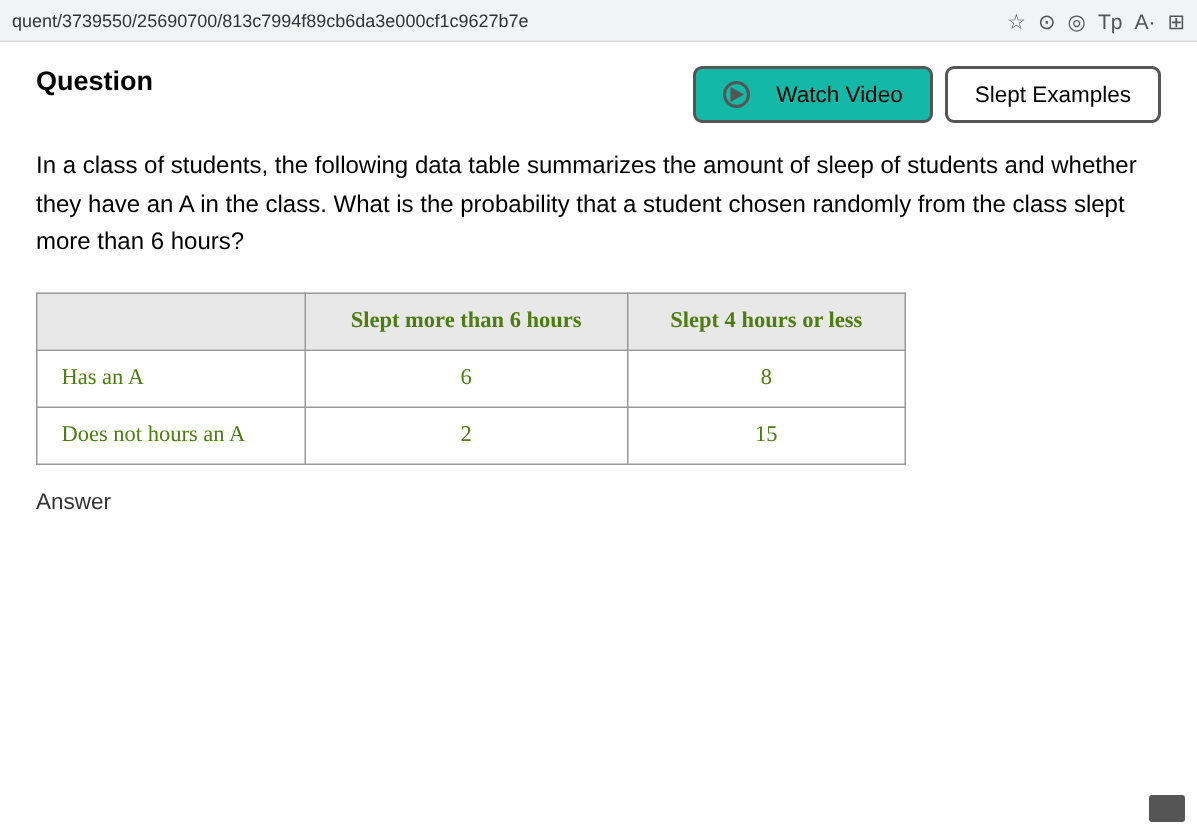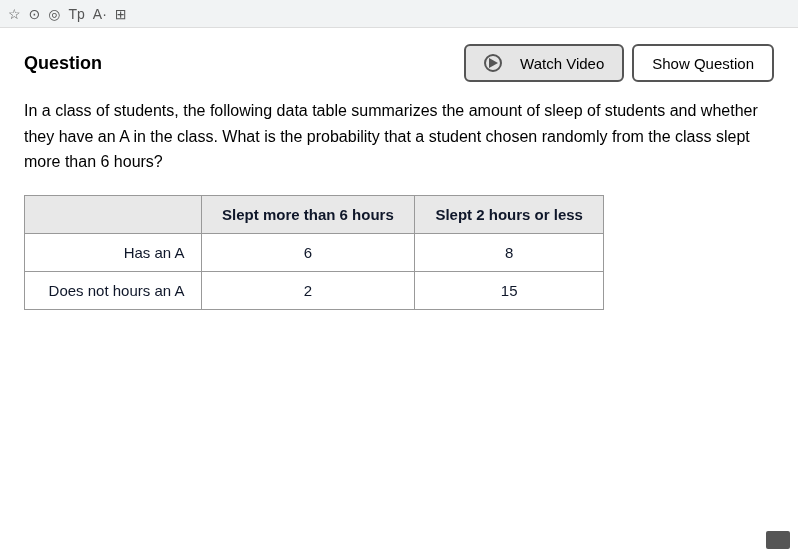--- a/index.html
+++ b/index.html
@@ -48,21 +48,20 @@
     .top-icons span {
       cursor: pointer;
     }
 
     .page-content {
       padding: 16px 24px;
     }
 
     .header-row {
       display: flex;
-      align-items: center;
       justify-content: space-between;
       margin-bottom: 16px;
     }
 
     .question-label {
       font-size: 18px;
       font-weight: bold;
       color: #000;
     }
 
@@ -72,21 +71,21 @@
     }
 
     .btn-watch-video {
       display: flex;
       align-items: center;
       gap: 18px;
       border: 2px solid #555;
       border-radius: 6px;
       padding: 8px 18px;
       font-size: 15px;
-      background: #e5e5e5;
+      background: #14b8a6;
       cursor: pointer;
       color: #000;
       font-weight: 500;
     }
 
     .btn-watch-video .play-icon {
       width: 18px;
       height: 18px;
       border: 2px solid #555;
       border-radius: 50%;
@@ -127,35 +126,36 @@
       width: 580px;
       margin-left: 0;
     }
 
     .data-table th,
     .data-table td {
       border: 1px solid #999;
       padding: 10px 16px;
       text-align: center;
       font-size: 15px;
-      color: #0f172a;
+      color: #4d7c0f;
+      font-family: Liberation Serif, serif;
     }
 
     .data-table thead th {
       background: #e8e8e8;
       font-weight: bold;
       font-size: 15px;
     }
 
     .data-table thead th:first-child {
       background: #e8e8e8;
     }
 
     .data-table tbody td:first-child {
-      text-align: right;
+      text-align: left;
       background: #fff;
       font-weight: normal;
     }
 
     .data-table tbody td {
       background: #fff;
     }
 
     .answer-section {
       margin-top: 16px;
@@ -175,65 +175,69 @@
       height: 18px;
       background: #555;
       border-radius: 2px;
       display: inline-block;
     }
   </style>
 </head>
 <body>
 
 <div class="top-bar">
+  <span class="url-text">quent/3739550/25690700/813c7994f89cb6da3e000cf1c9627b7e</span>
   <div class="top-icons">
     <span>☆</span>
     <span>⊙</span>
     <span>◎</span>
     <span>Tp</span>
     <span>A·</span>
     <span>⊞</span>
   </div>
 </div>
 
 <div class="page-content">
 
   <div class="header-row">
     <span class="question-label">Question</span>
     <div class="header-buttons">
       <button class="btn-watch-video">
         <span class="play-icon"></span>
         <span>Watch Video</span>
       </button>
-      <button class="btn-show-examples">Show Question</button>
+      <button class="btn-show-examples">Slept Examples</button>
     </div>
   </div>
 
   <div class="question-text">In a class of students, the following data table summarizes the amount of sleep of students and whether they have an A in the class. What is the probability that a student chosen randomly from the class slept more than 6 hours?</div>
 
   <table class="data-table">
     <thead>
       <tr>
         <th></th>
         <th>Slept more than 6 hours</th>
-        <th>Slept 2 hours or less</th>
+        <th>Slept 4 hours or less</th>
       </tr>
     </thead>
     <tbody id="table-body">
     <tr>
           <td>Has an A</td>
           <td>6</td>
           <td>8</td>
         </tr>
         <tr>
           <td>Does not hours an A</td>
           <td>2</td>
           <td>15</td>
         </tr>
       </tbody>
   </table>
 
+  <div class="answer-section">
+    <span>Answer</span>
+  </div>
 
 </div>
 
 <div class="bottom-bar">
   <span class="bottom-icon"></span>
 </div>
 
 </body></html>

